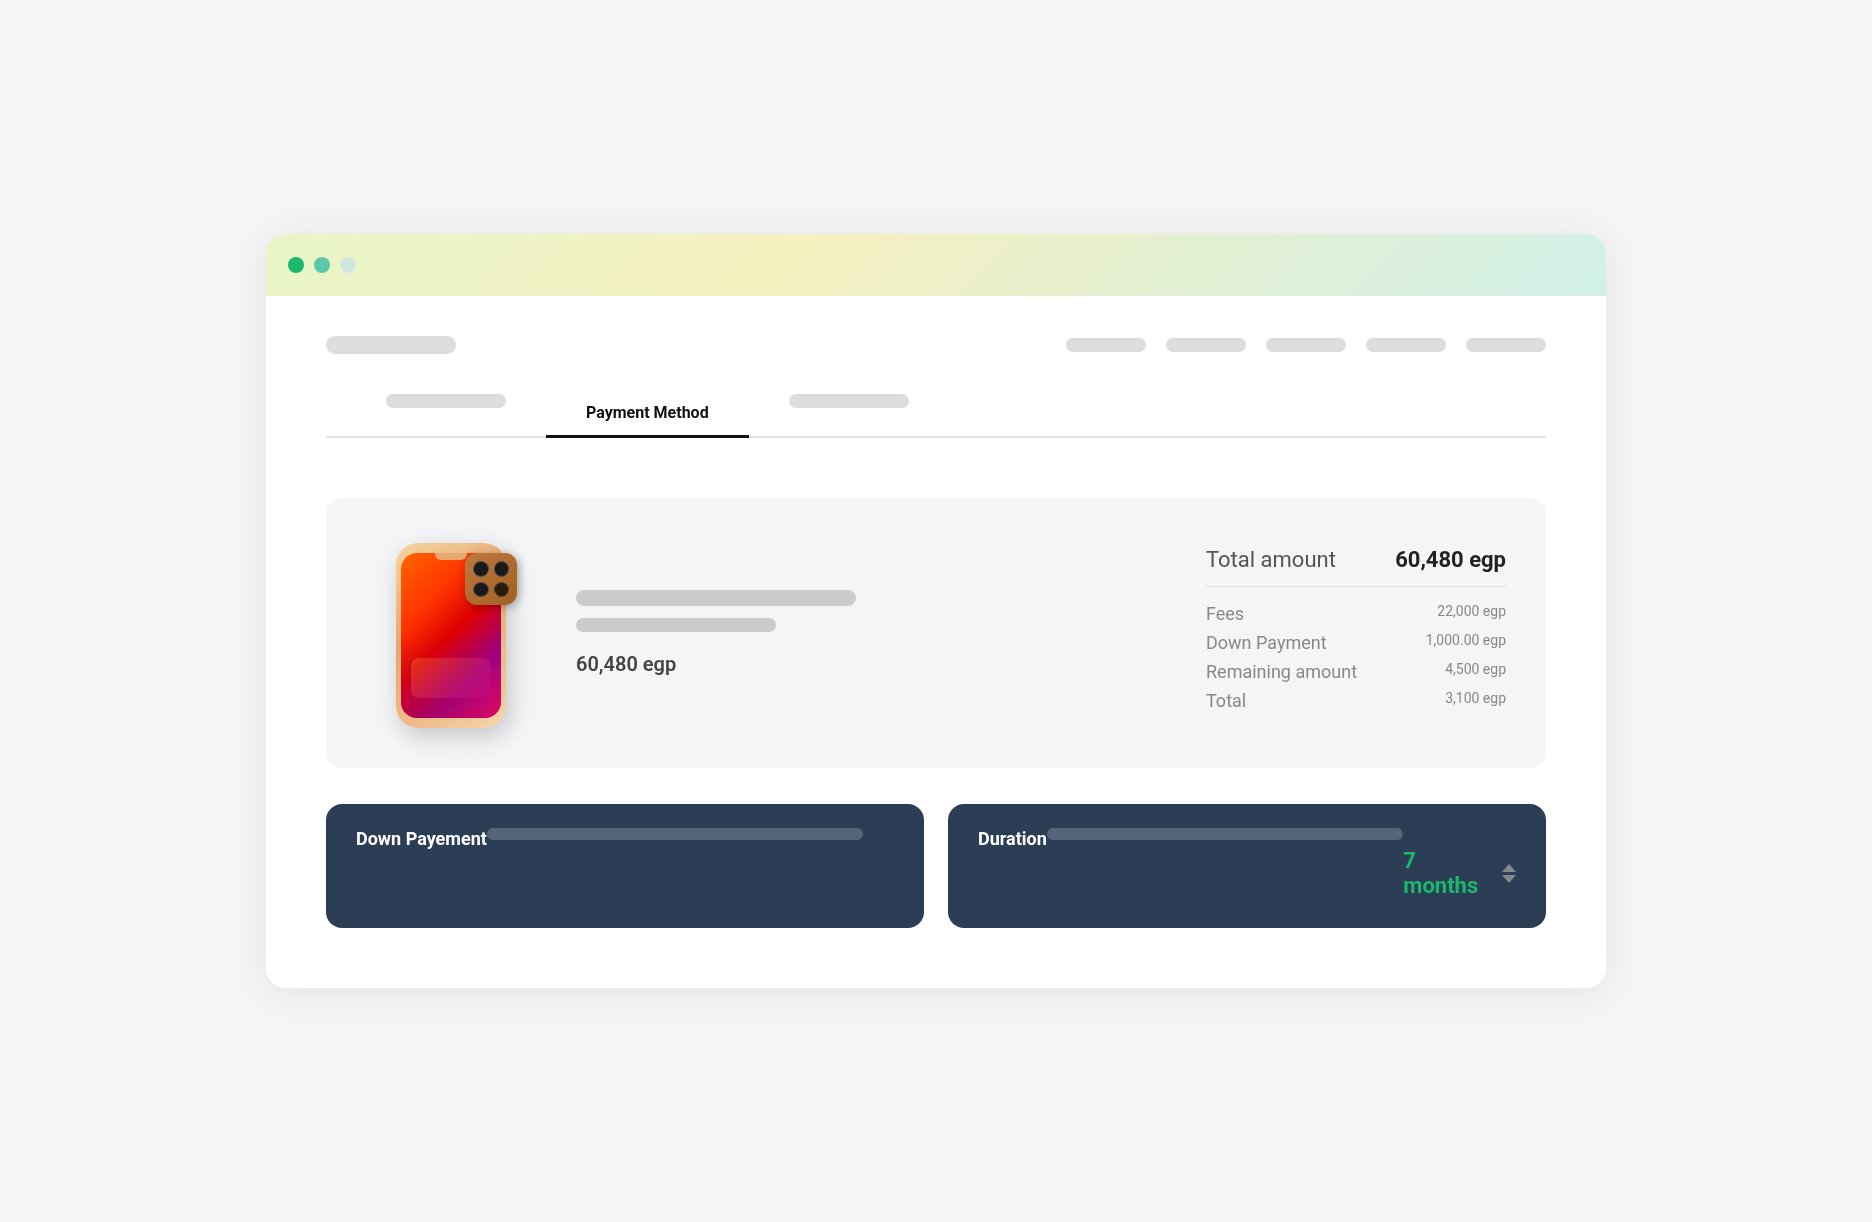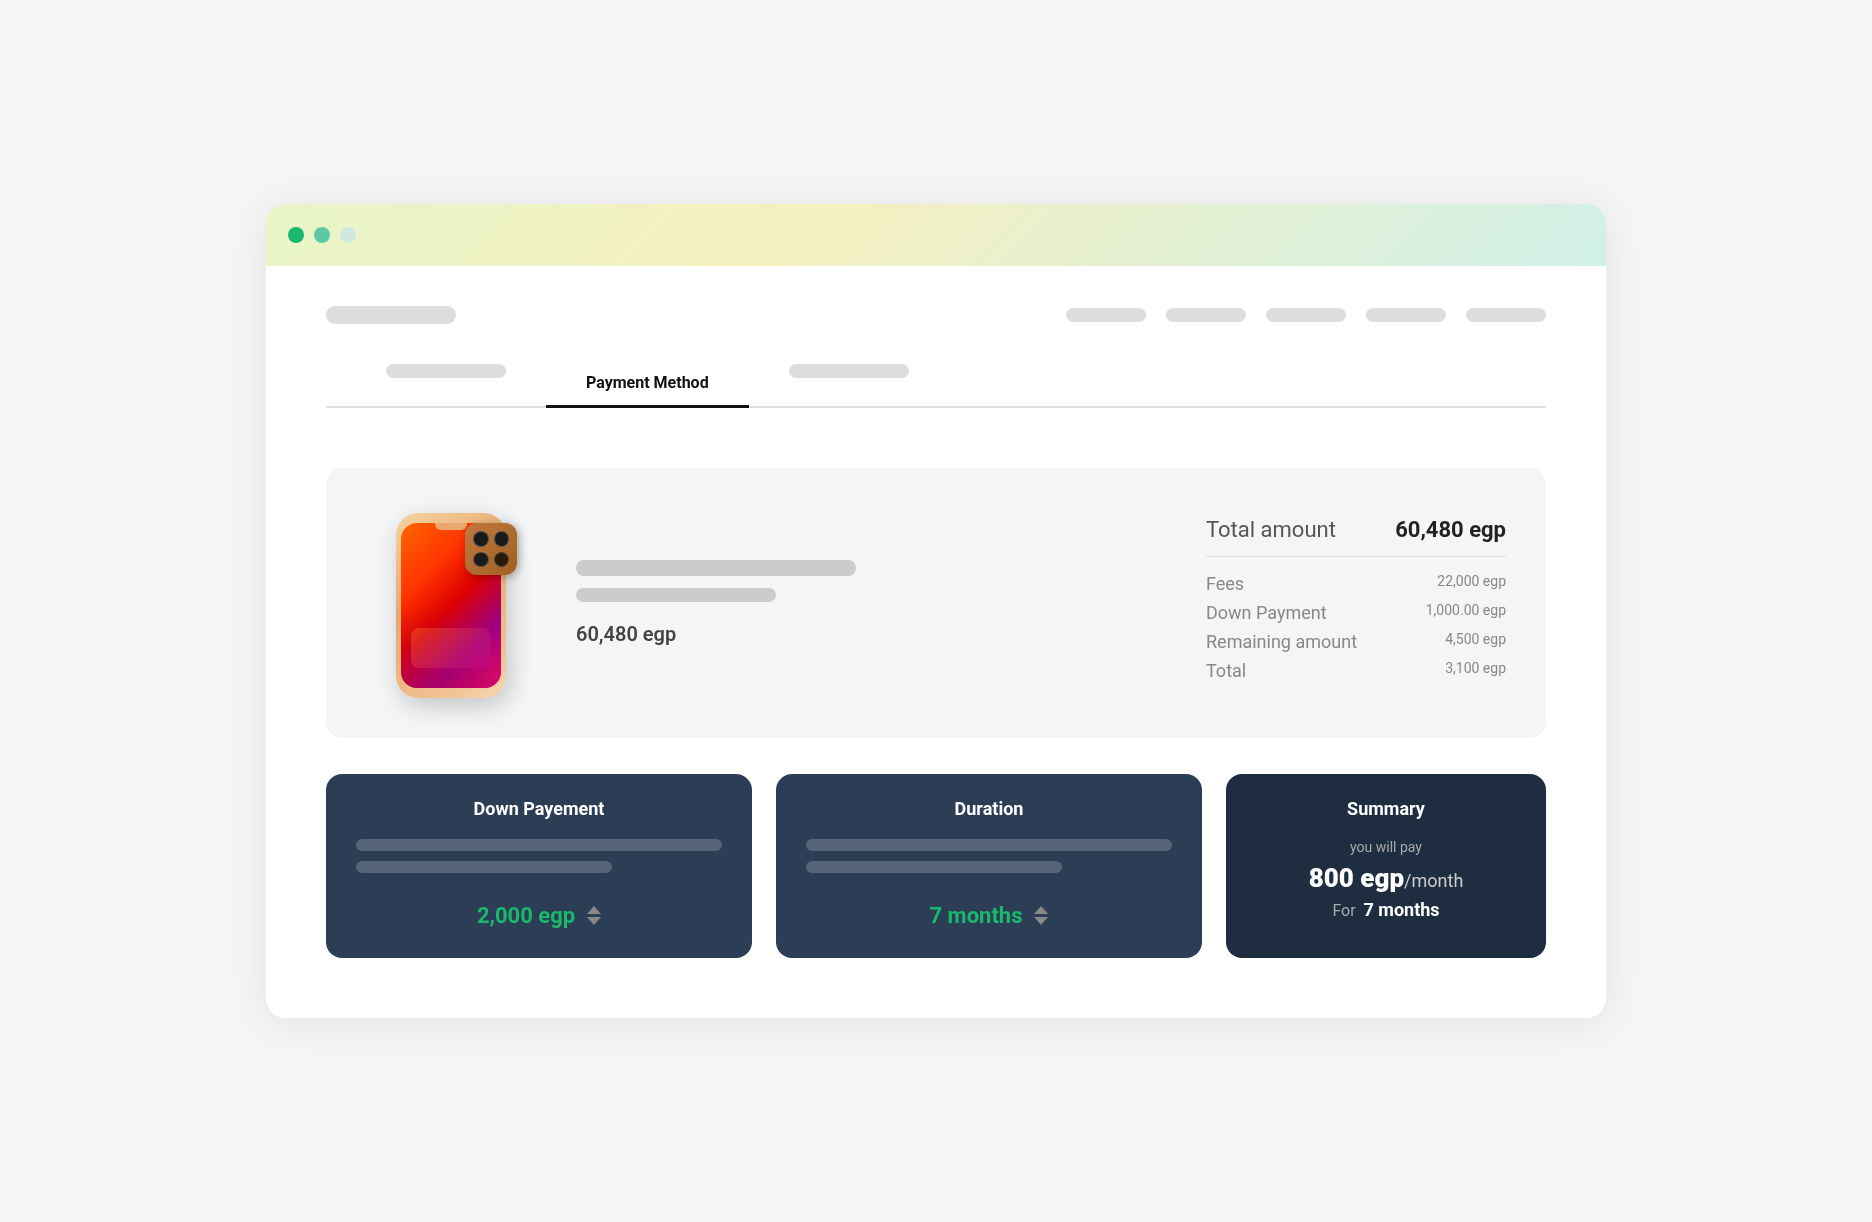--- a/index.html
+++ b/index.html
@@ -189,21 +189,21 @@
       display: flex;
       gap: 24px;
       align-items: stretch;
     }
     .panel {
       flex: 1;
       background: #2c3e55;
       border-radius: 16px;
       padding: 24px 30px 30px;
       display: flex;
-      flex-direction: column;
+      flex-direction: row;
     }
     .panel-title {
       font-size: 18px;
       font-weight: 700;
       color: #fff;
       text-align: center;
       margin-bottom: 20px;
     }
     .panel-placeholder-row {
       height: 12px;
@@ -373,50 +373,32 @@
       </div>
 
     </div>
 
     <div class="bottom-panels">
 
       <div class="panel">
         <div class="panel-title">Down Payement</div>
         <div class="panel-placeholder-row"></div>
         <div class="panel-placeholder-row short"></div>
-        <div class="panel-value-row">
-          <span class="panel-value">2,000 egp</span>
-          <div class="stepper-icon">
-            <span class="arrow-up"></span>
-            <span class="arrow-down"></span>
-          </div>
-        </div>
       </div>
 
       <div class="panel">
         <div class="panel-title">Duration</div>
         <div class="panel-placeholder-row"></div>
         <div class="panel-placeholder-row short"></div>
         <div class="panel-value-row">
           <span class="panel-value">7 months</span>
           <div class="stepper-icon">
             <span class="arrow-up"></span>
             <span class="arrow-down"></span>
           </div>
         </div>
       </div>
 
-      <div class="panel panel-summary">
-        <div class="panel-title">Summary</div>
-        <div class="summary-sub">you will pay</div>
-        <div class="summary-amount">
-          <strong>800 egp</strong><span>/month</span>
-        </div>
-        <div class="summary-for">
-          <span>For</span>
-          &nbsp;<strong>7 months</strong>
-        </div>
-      </div>
 
     </div>
 
   </div>
 </div>
 
 </body></html>

